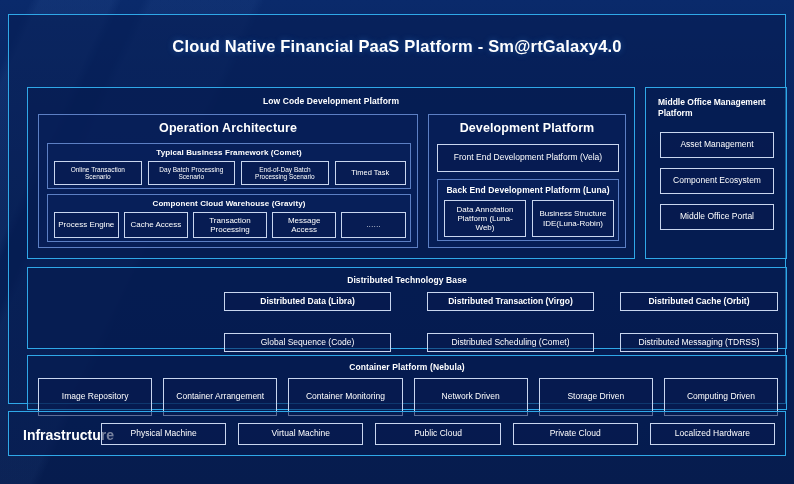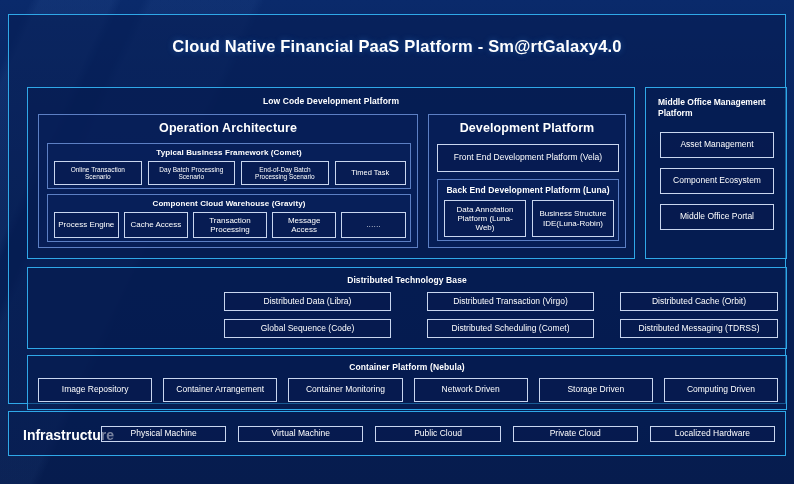--- a/index.html
+++ b/index.html
@@ -78,34 +78,34 @@
   #midoffice{left:636px;top:72px;width:142px;height:172px;}
   #midoffice-title{position:absolute;left:12px;top:9px;width:118px;text-align:left;font-size:8.5px;font-weight:bold;line-height:1.35;}
   #midoffice-list{position:absolute;left:14px;top:44px;width:114px;}
   #midoffice-list .leaf{height:26px;margin-bottom:10px;font-size:8.5px;}
   
   #dtb{left:18px;top:252px;width:760px;height:82px;}
   #dtb-title{position:absolute;left:0;top:7px;width:100%;text-align:center;font-size:8.5px;font-weight:bold;}
   #dtb-dual{position:absolute;left:10px;top:24px;width:177px;height:46px;font-size:8px;}
   .dtb-col{position:absolute;top:24px;width:167px;}
   .dtb-col .leaf{height:19px;font-size:8.5px;}
-  .dtb-col .leaf:first-child{margin-bottom:8px;}
+  .dtb-col .leaf:first-child{margin-bottom:22px;font-weight:bold;}
   #dtb-c1{left:196px;}
   #dtb-c2{left:399px;}
   #dtb-c3{left:592px;width:158px;}
   
   #container{left:18px;top:340px;width:760px;height:55px;}
   #container-title{position:absolute;left:0;top:6px;width:100%;text-align:center;font-size:8.5px;font-weight:bold;}
-  #container-row{position:absolute;left:10px;top:22px;width:740px;height:24px;gap:11px;}
+  #container-row{position:absolute;left:10px;top:22px;width:740px;height:38px;gap:11px;}
   #container-row .leaf{flex:1;font-size:8.5px;}
   
   #infra{left:8px;top:411px;width:778px;height:45px;}
   #infra-label{position:absolute;left:14px;top:0;height:45px;display:flex;align-items:center;
                font-size:14px;font-weight:bold;color:#ffffff;}
-  #infra-row{position:absolute;left:92px;top:11px;width:674px;height:22px;gap:12px;align-items:center;}
+  #infra-row{position:absolute;left:92px;top:11px;width:674px;height:22px;gap:12px;}
   #infra-row .leaf{flex:1;font-size:8.5px;}
 </style>
 </head>
 <body>
 
 <div id="root">
 
   <div class="panel" id="main-panel">
 
     <div id="page-title">Cloud Native Financial PaaS Platform - Sm@rtGalaxy4.0</div>

